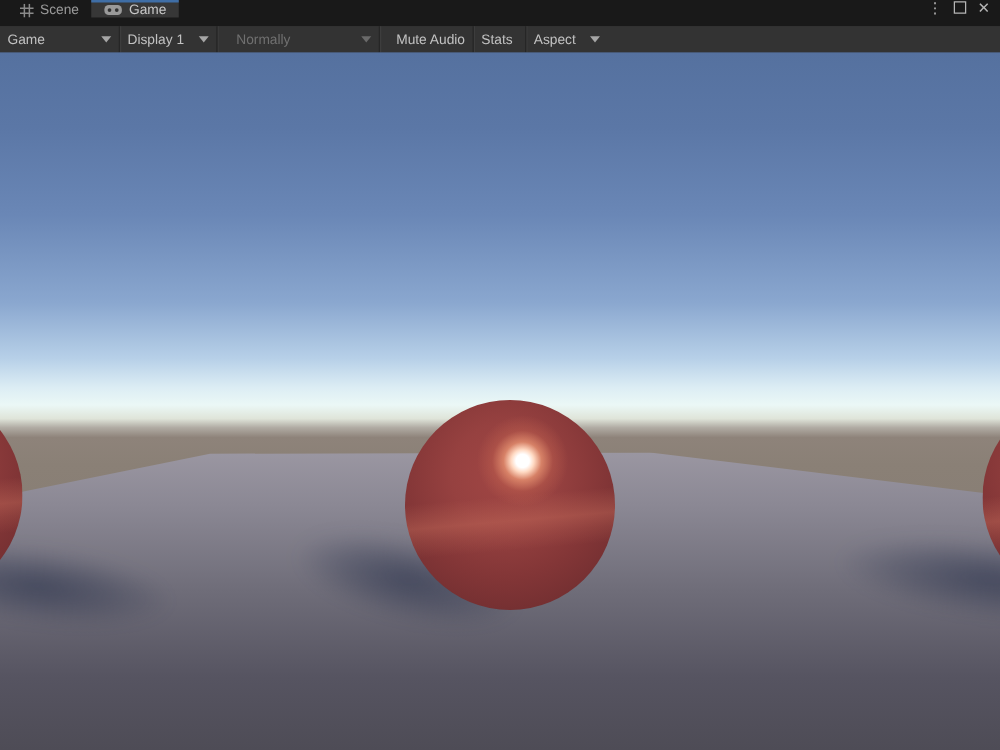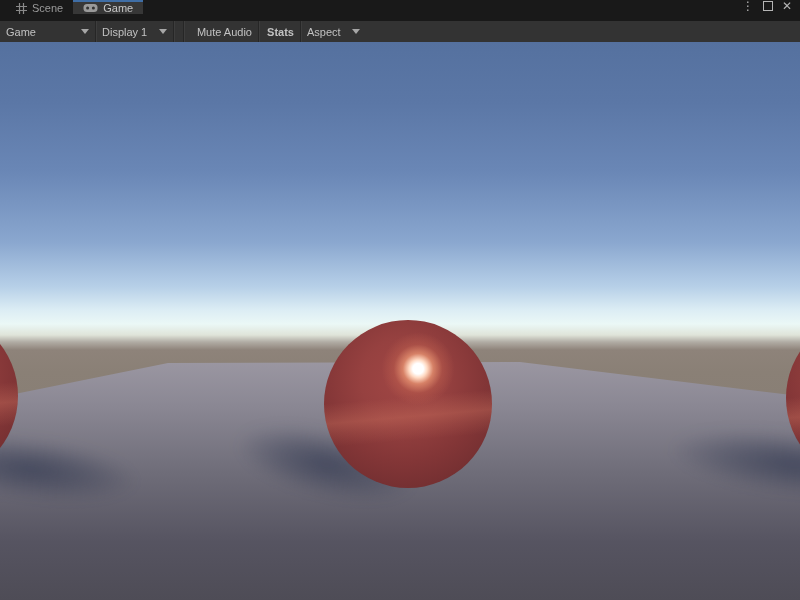--- a/index.html
+++ b/index.html
@@ -48,21 +48,21 @@
     border-top:5px solid #a6a6a6;margin-left:6px;flex:0 0 auto;
   }
   .arrow.dim{border-top-color:#6a6a6a;}
   .t-game{width:96px;}
   .t-display{width:78px;}
   .t-aspect{width:163px;}
   .t-scale{width:151px;gap:6px;}
   .t-gap{width:9px;padding:0;}
   .t-maxplay{width:120px;color:var(--disabled-text,#707070);}
   .t-mute{width:75px;justify-content:flex-end;}
-  .t-stats{width:42px;justify-content:flex-end;font-weight:bold;}
+  .t-stats{width:42px;justify-content:flex-start;}
   .t-gizmos{width:66px;}
   .slider{position:relative;width:68px;height:12px;flex:0 0 auto;}
   .slider .track{position:absolute;left:0;right:6px;top:5px;height:2px;background:#8a8a8a;border-radius:1px;}
   .slider .knob{position:absolute;left:2px;top:1px;width:10px;height:10px;border-radius:50%;background:#a2a2a2;}
   
   .viewport{
     position:absolute;left:0;top:42px;width:800px;height:558px;overflow:hidden;
     background:#54719e;
   }
   .sky{
@@ -136,20 +136,25 @@
     <span class="lbl">Game</span>
     <span class="spring"></span>
       <span class="arrow"></span>
   </div>
   <div class="titem t-display sep-r">
     <span class="lbl">Display 1</span>
     <span class="spring"></span>
       <span class="arrow"></span>
   </div>
   <div class="titem t-gap"></div>
+  <div class="titem t-maxplay">
+    <span class="lbl">Normally</span>
+    <span class="spring"></span>
+      <span class="arrow dim"></span>
+  </div>
   <div class="titem t-mute sep-l">
     <span class="lbl">Mute Audio</span>
   </div>
   <div class="titem t-stats sep-l">
     <span class="lbl">Stats</span>
   </div>
   <div class="titem t-gizmos sep-l">
     <span class="lbl">Aspect</span>
     <span class="spring"></span>
       <span class="arrow"></span>

